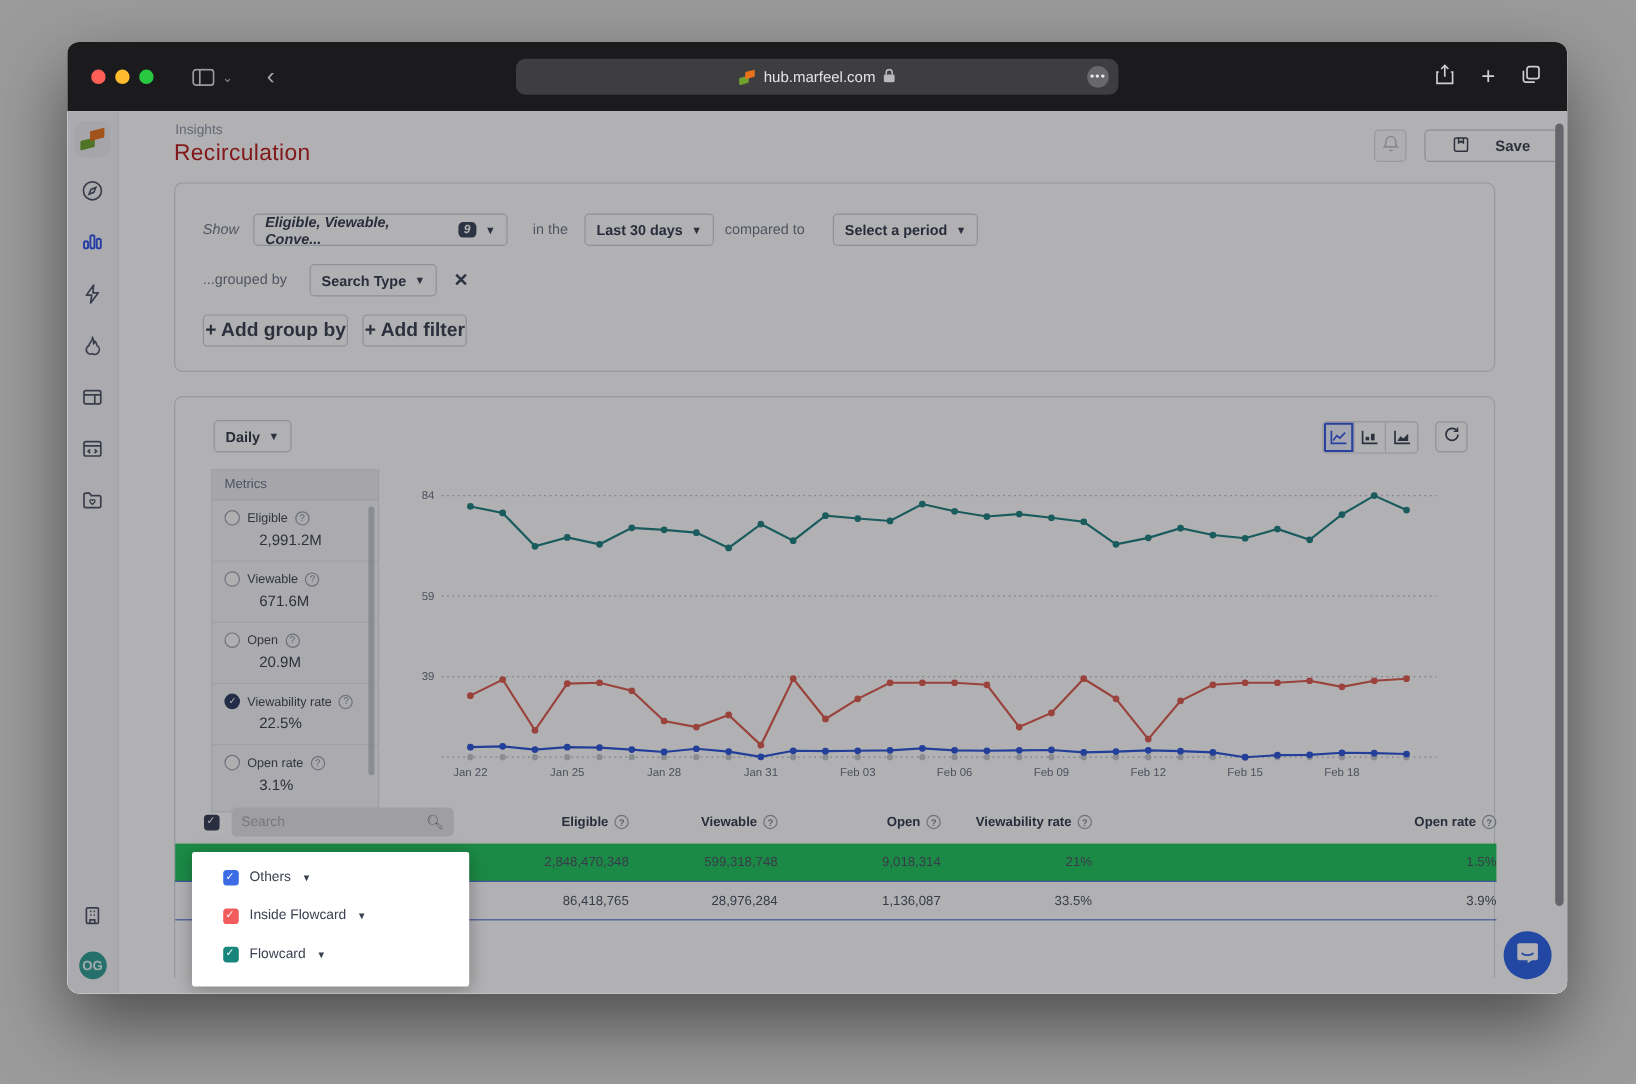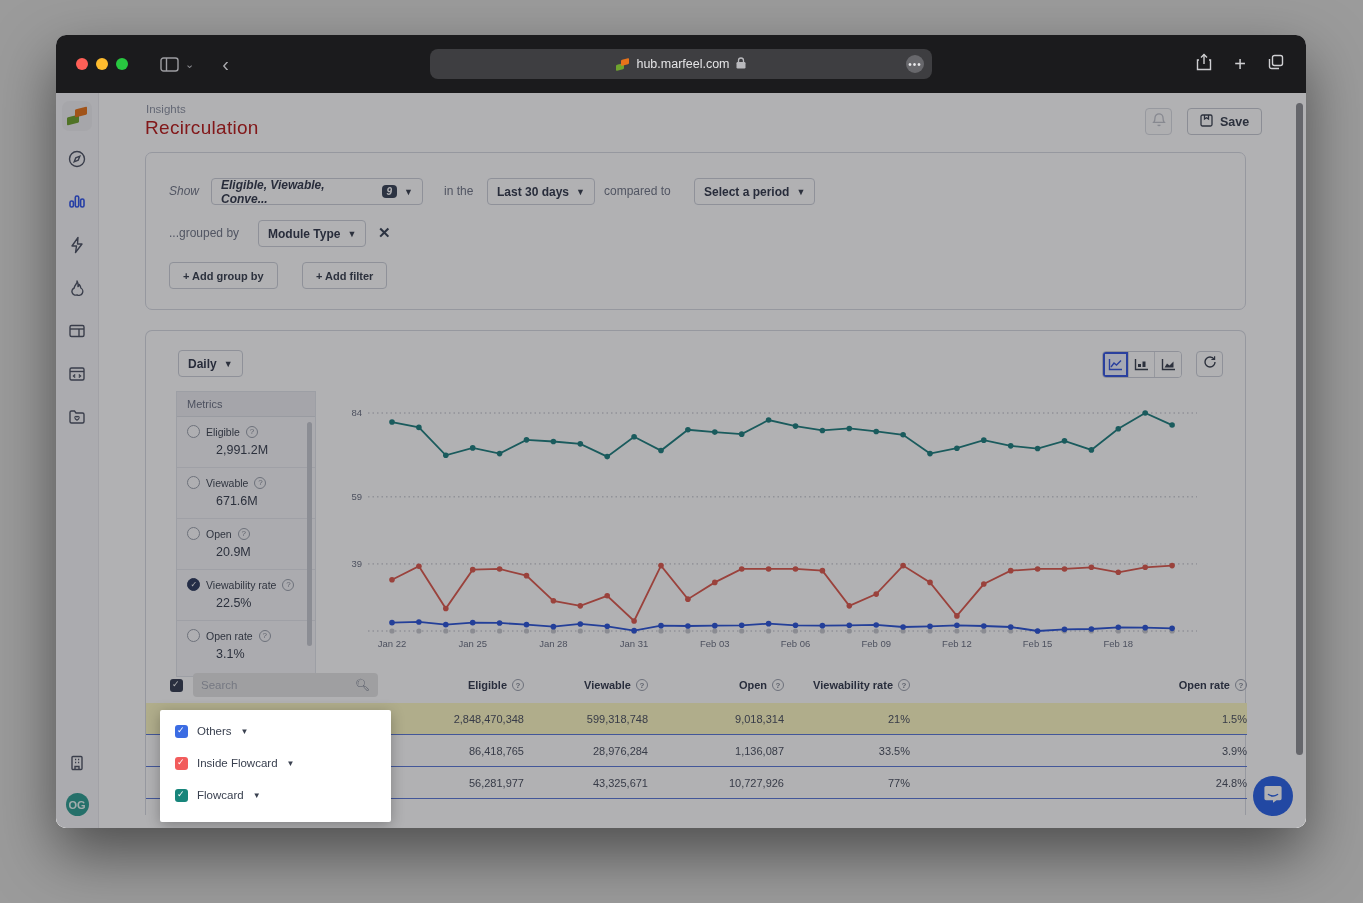--- a/index.html
+++ b/index.html
@@ -41,33 +41,33 @@
   .side-bottom { position:absolute; bottom:12px; left:0; width:100%; display:flex; flex-direction:column; align-items:center; }
   .avatar { width:23px; height:23px; border-radius:50%; background:#2f9e93; color:#eafaf7; font-size:11px; font-weight:bold;
             display:flex; align-items:center; justify-content:center; margin-top:16px; }
 
   .main { position:relative; flex:1; background:#fff; }
 
   .crumb { position:absolute; left:47px; top:10px; font-size:11.5px; color:#8d93a3; }
   .page-title { position:absolute; left:46px; top:24px; font-size:19px; color:#b91c1c; font-weight:500; letter-spacing:.3px; }
   .bell-btn { position:absolute; left:1046px; top:15px; width:27px; height:27px; border:1px solid #d8dbe1; border-radius:4px;
               display:flex; align-items:center; justify-content:center; color:#c0c3cb; background:#fcfcfd; }
-  .save-btn { position:absolute; left:1088px; top:15px; height:27px; padding:0 12px; border:1px solid #c7cad2; border-radius:4px;
-              display:flex; align-items:center; gap:7px; font-size:12.5px; color:#3a4150; font-weight:600; background:#fff; }
+  .save-btn { position:absolute; left:1088px; top:15px; height:27px; padding:0 23px; border:1px solid #c7cad2; border-radius:4px;
+              display:flex; align-items:center; gap:22px; font-size:12.5px; color:#3a4150; font-weight:600; background:#fff; }
 
   .card { position:absolute; background:#fff; border:1px solid #d7dae2; border-radius:7px; }
   .filter-card { left:46px; top:59px; width:1101px; height:158px; }
   .f-label { position:absolute; font-size:12px; color:#717788; }
   .dd { position:absolute; height:27px; border:1px solid #ccd0d9; border-radius:4px; background:#fff; display:flex; align-items:center;
         padding:0 9px; gap:7px; font-size:12px; font-weight:600; color:#333a4c; }
   .dd .caret { font-size:9px; color:#3a4150; }
   .count-badge { background:#3a4457; color:#fff; font-size:10px; border-radius:4px; padding:1px 5px; font-weight:600; }
   .x-ic { position:absolute; font-size:15px; font-weight:bold; color:#3a4457; }
   .add-btn { position:absolute; height:27px; border:1px solid #ccd0d9; border-radius:4px; background:#fff; display:flex;
-             align-items:center; padding:0 13px; font-size:11px; font-weight:600; color:#3a4150; }
+             align-items:center; padding:0 1px; font-size:16px; font-weight:600; color:#3a4150; }
 
   .chart-card { left:46px; top:237px; width:1101px; height:485px; border-bottom:none; border-bottom-left-radius:0; border-bottom-right-radius:0; }
   .gran-dd { left:32px; top:19px; }
   .seg { position:absolute; left:956px; top:20px; display:flex; border:1px solid #ccd0d9; border-radius:4px; overflow:hidden; }
   .seg-btn { width:26px; height:25px; display:flex; align-items:center; justify-content:center; color:#3a4150; background:#fff; border-right:1px solid #d7dae0; }
   .seg-btn:last-child { border-right:none; }
   .seg-btn.sel { box-shadow:inset 0 0 0 2px #3657e0; color:#3657e0; background:#eef2ff; }
   .refresh-btn { position:absolute; left:1050px; top:20px; width:27px; height:26px; border:1px solid #ccd0d9; border-radius:4px;
                  display:flex; align-items:center; justify-content:center; color:#3a4150; background:#fff; }
 
@@ -89,33 +89,33 @@
   .chart-wrap { position:absolute; left:182px; top:60px; width:894px; height:266px; }
   .chart-wrap svg text { font-family:"Liberation Sans",sans-serif; }
 
   
   .tbl { position:absolute; left:0; top:336px; width:1101px; }
   .tbl-row { display:grid; grid-template-columns:218px 136px 124px 136px 126px 1fr; align-items:center; padding-left:24px; }
   .tbl-head { height:36px; }
   .th { font-size:11px; font-weight:bold; color:#343b4e; text-align:right; display:flex; justify-content:flex-end; align-items:center; gap:5px; }
   .td { font-size:11px; color:#4b5160; text-align:right; }
   .data-row { height:32px; border-bottom:1px solid #5b79d8; }
-  .data-row.alt { background:#fef9c3; }
+  .data-row.alt { background:#22c55e; }
   .search-cell { display:flex; align-items:center; gap:10px; padding-right:12px; }
   .chkbox { width:13px; height:13px; border-radius:3px; background:#363e52; position:relative; flex:0 0 13px; }
   .chkbox::after { content:"✓"; position:absolute; color:#fff; font-size:9px; left:2px; top:0px; }
   .search-box { flex:1; height:24px; background:#e5e5e5; border-radius:4px; display:flex; align-items:center; padding:0 8px; }
   .search-box input { border:none; outline:none; background:transparent; flex:1; font-size:11.5px; color:#59607-0; font-family:"Liberation Sans",sans-serif; }
   .search-box input::placeholder { color:#a7abb6; }
   .mag { color:#7a8090; font-size:12px; }
 
   
   .popover { position:absolute; left:61px; top:617px; width:231px; height:112px; background:#fff; z-index:60;
              box-shadow:0 3px 14px rgba(0,0,0,.28); border-radius:2px; padding-top:5px; }
-  .pop-row { height:32px; display:flex; align-items:center; gap:9px; padding-left:15px; }
+  .pop-row { height:32px; display:flex; align-items:center; gap:9px; padding-left:26px; }
   .pop-chk { width:13px; height:13px; border-radius:3px; position:relative; flex:0 0 13px; }
   .pop-chk::after { content:"✓"; position:absolute; color:#fff; font-size:9px; left:2px; top:0px; }
   .pop-label { font-size:11.5px; color:#3a4150; }
   .pop-caret { font-size:8px; color:#3a4150; }
 
   .chat-btn { position:absolute; left:1154px; top:683px; width:40px; height:40px; border-radius:50%; background:#2a63e8; z-index:40;
               display:flex; align-items:center; justify-content:center; }
   .page-scroll { position:absolute; right:3px; top:10px; width:7px; height:652px; border-radius:4px; background:#8e8f94; z-index:40; }
 </style>
 </head>
@@ -266,21 +266,21 @@
           <span class="caret">▼</span>
         </div>
         <span class="f-label" style="left:458px; top:31px;">compared to</span>
         <div class="dd" style="left:548px; top:25px;">
           <span>Select a period</span>
           <span class="caret">▼</span>
         </div>
 
         <span class="f-label" style="left:23px; top:73px;">...grouped by</span>
         <div class="dd" style="left:112px; top:67px;">
-          <span>Module Type</span>
+          <span>Search Type</span>
           <span class="caret">▼</span>
         </div>
         <span class="x-ic" style="left:232px; top:71px;">✕</span>
 
         <div class="add-btn" style="left:23px; top:109px;">+ Add group by</div>
         <div class="add-btn" style="left:156px; top:109px;">+ Add filter</div>
       </div>
 
       <div class="card chart-card">
         <div class="dd gran-dd">
@@ -545,28 +545,20 @@
             <div class="td">1.5%</div>
           </div>
           <div class="tbl-row data-row">
             <div></div>
             <div class="td">86,418,765</div>
             <div class="td">28,976,284</div>
             <div class="td">1,136,087</div>
             <div class="td">33.5%</div>
             <div class="td">3.9%</div>
           </div>
-          <div class="tbl-row data-row">
-            <div></div>
-            <div class="td">56,281,977</div>
-            <div class="td">43,325,671</div>
-            <div class="td">10,727,926</div>
-            <div class="td">77%</div>
-            <div class="td">24.8%</div>
-          </div>
         </div>
       </div>
 
       <div class="popover">
         <div class="pop-row">
           <span class="pop-chk" style="background: rgb(59, 108, 227);"></span>
           <span class="pop-label">Others</span>
           <span class="pop-caret">▼</span>
         </div>
         <div class="pop-row">

